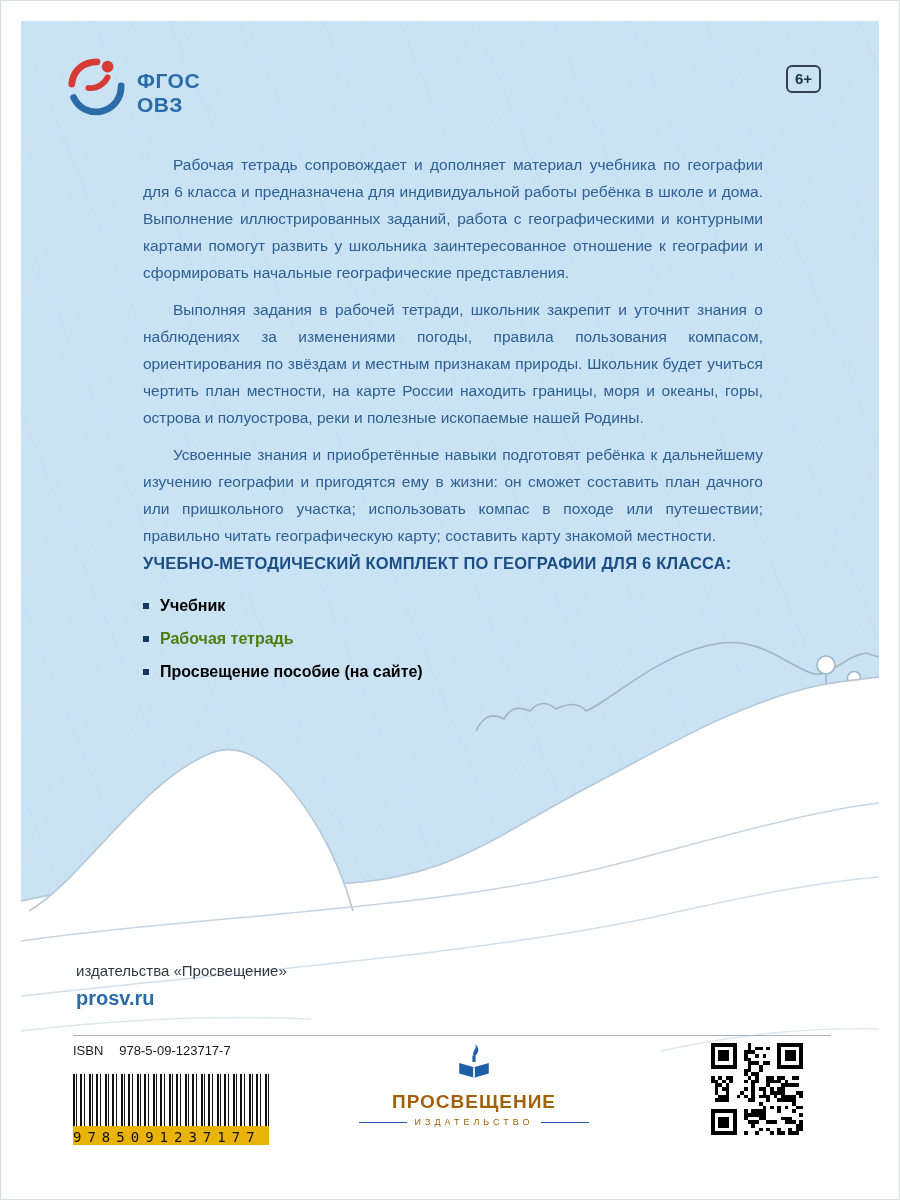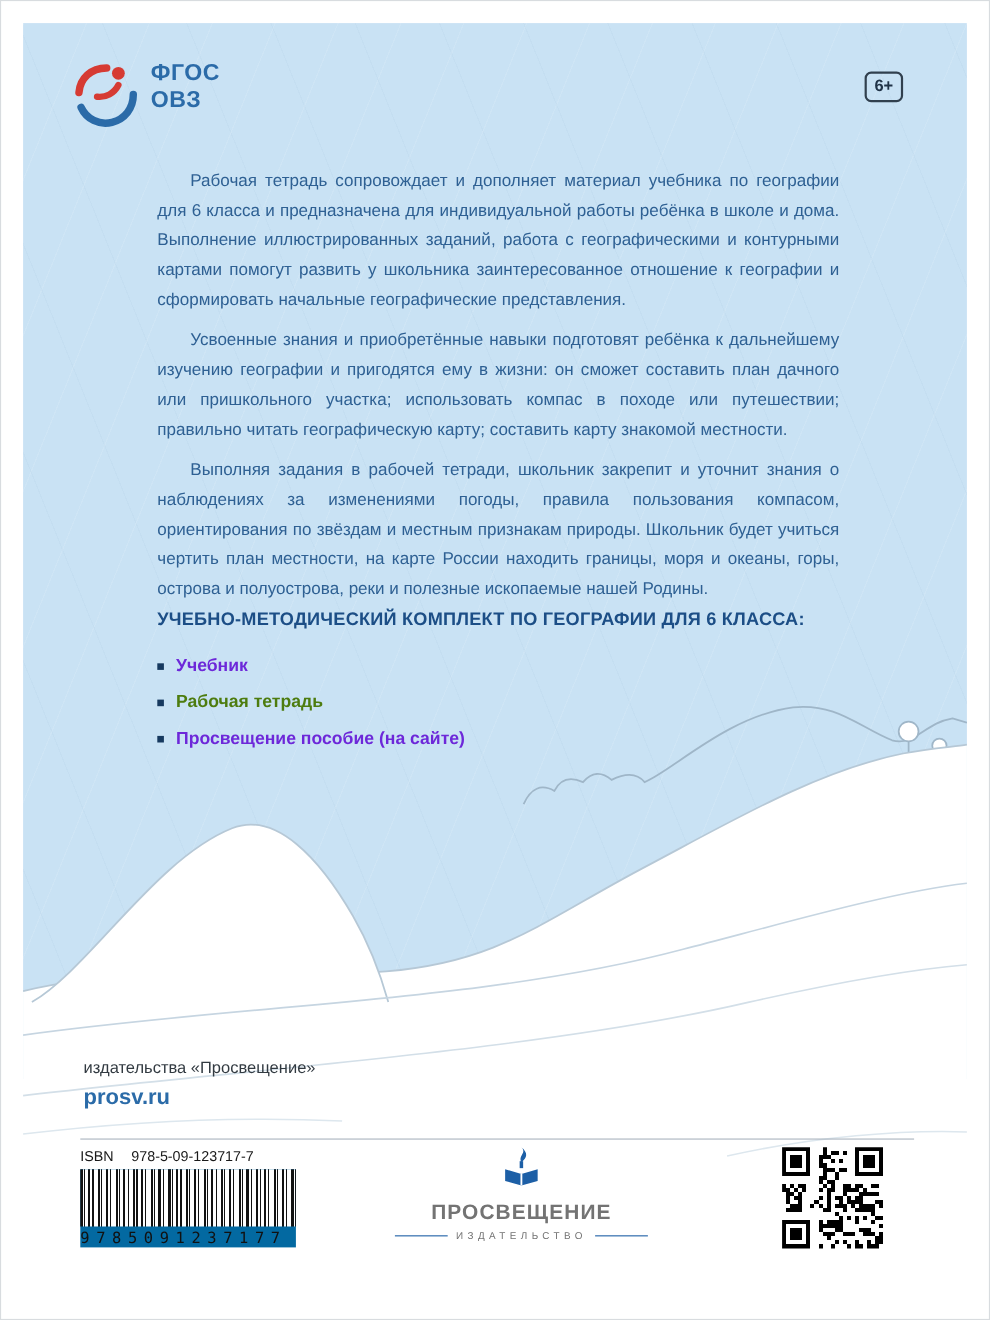--- a/index.html
+++ b/index.html
@@ -11,59 +11,59 @@
 
   .cover { position:absolute; left:20px; top:20px; width:858px; height:1158px;
            background:#ffffff; overflow:hidden; }
 
   .sky { position:absolute; left:0; top:0; width:100%; height:960px; background:#c9e2f4;
          background-image:
            repeating-linear-gradient(112deg, rgba(255,255,255,.10) 0 1px, rgba(255,255,255,0) 1px 53px),
            repeating-linear-gradient(68deg, rgba(110,150,185,.05) 0 1px, rgba(255,255,255,0) 1px 71px); }
 
   
-  .fgos { position:absolute; left:44px; top:34px; display:flex; align-items:flex-start; gap:10px; }
+  .fgos { position:absolute; left:44px; top:34px; display:flex; align-items:flex-end; gap:10px; }
   .fgos svg { width:62px; height:62px; }
   .fgos-text { color:#2b6ba8; font-weight:bold; font-size:21px; line-height:1.15; letter-spacing:.5px; }
 
   .age-badge { position:absolute; right:58px; top:44px; border:2px solid #31404e; border-radius:6px;
                padding:3px 7px 4px; font-size:15px; font-weight:bold; color:#203347; }
 
   
   .blurb { position:absolute; left:122px; top:130px; width:620px;
            color:#2e6093; font-size:15.5px; line-height:27px; text-align:justify; }
   .blurb p { text-indent:30px; margin-bottom:10px; }
 
   .kit { position:absolute; left:122px; top:533px; width:640px; }
   .kit h2 { color:#1c4e86; font-size:16.5px; font-weight:bold; letter-spacing:.2px; }
   .kit ul { list-style:none; margin-top:24px; }
   .kit li { display:flex; align-items:center; gap:11px; margin-bottom:15px;
-            font-size:16px; font-weight:bold; color:#6d28d9; }
+            font-size:16px; font-weight:bold; color:#000000; }
   .kit li .sq { width:6px; height:6px; background:#16395f; flex:0 0 auto; }
   .kit li.accent { color:#4d7c0f; }
 
   
   .hills { position:absolute; left:0; top:560px; width:858px; height:598px; display:block; }
 
   
   .site { position:absolute; left:55px; top:940px; color:#323a41; font-size:15px; line-height:20px; }
   .site .url { color:#2b6ba8; font-weight:bold; font-size:20px; margin-top:7px; }
 
   .footer-rule { position:absolute; left:52px; top:1014px; width:758px; height:1px; background:#a9b4be; }
 
   .isbn-block { position:absolute; left:52px; top:1022px; width:200px; }
-  .isbn-row { display:flex; gap:16px; font-size:13px; color:#1a1a1a; margin-bottom:5px; }
-  .barcode { width:196px; background:#0369a1; }
+  .isbn-row { display:flex; gap:16px; font-size:13px; color:#1a1a1a; margin-bottom:16px; }
+  .barcode { width:196px; background:#eab308; }
   .bars { height:52px; background-image:repeating-linear-gradient(90deg,
             #121212 0 2px, #ffffff 2px 3px, #121212 3px 4px, #ffffff 4px 7px,
             #121212 7px 9px, #ffffff 9px 11px, #121212 11px 12px, #ffffff 12px 16px); }
   .digits { font-family:"DejaVu Sans Mono", monospace; font-size:14px; color:#111;
             letter-spacing:6px; margin-top:3px; white-space:nowrap; }
 
-  .publisher { position:absolute; left:338px; top:1020px; width:230px; text-align:center; color:#737373; }
+  .publisher { position:absolute; left:338px; top:1020px; width:230px; text-align:center; color:#a16207; }
   .publisher svg { width:38px; height:44px; display:inline-block; }
   .pub-name { font-size:19px; font-weight:bold; letter-spacing:1px; margin-top:2px; }
   .pub-sub { display:flex; align-items:center; gap:8px; margin-top:4px; }
   .pub-sub .line { flex:1; height:1px; background:#1d5fa6; }
   .pub-sub .txt { font-size:9px; letter-spacing:4px; white-space:nowrap; }
 
   .qr { position:absolute; left:690px; top:1022px; width:92px; height:92px; background:#fff; }
   .qr svg { width:100%; height:100%; display:block; }
 </style>
 </head>
@@ -83,22 +83,22 @@
       <div class="fgos-text">
         <div>ФГОС</div>
         <div>ОВЗ</div>
       </div>
     </div>
 
     <div class="age-badge">6+</div>
 
     <div class="blurb">
       <p>Рабочая тетрадь сопровождает и дополняет материал учебника по географии для 6 класса и предназначена для индивидуальной работы ребёнка в школе и дома. Выполнение иллюстрированных заданий, работа с географическими и контурными картами помогут развить у школьника заинтересованное отношение к географии и сформировать начальные географические представления.</p>
+      <p>Выполняя задания в рабочей тетради, школьник закрепит и уточнит знания о наблюдениях за изменениями погоды, правила пользования компасом, ориентирования по звёздам и местным признакам природы. Школьник будет учиться чертить план местности, на карте России находить границы, моря и океаны, горы, острова и полуострова, реки и полезные ископаемые нашей Родины.</p>
       <p>Усвоенные знания и приобретённые навыки подготовят ребёнка к дальнейшему изучению географии и пригодятся ему в жизни: он сможет составить план дачного или пришкольного участка; использовать компас в походе или путешествии; правильно читать географическую карту; составить карту знакомой местности.</p>
-      <p>Выполняя задания в рабочей тетради, школьник закрепит и уточнит знания о наблюдениях за изменениями погоды, правила пользования компасом, ориентирования по звёздам и местным признакам природы. Школьник будет учиться чертить план местности, на карте России находить границы, моря и океаны, горы, острова и полуострова, реки и полезные ископаемые нашей Родины.</p>
     </div>
 
     <div class="kit">
       <h2>УЧЕБНО-МЕТОДИЧЕСКИЙ КОМПЛЕКТ ПО ГЕОГРАФИИ ДЛЯ 6 КЛАССА:</h2>
       <ul>
         <li>
           <span class="sq"></span>
           <span>Учебник</span>
         </li>
         <li class="accent">

